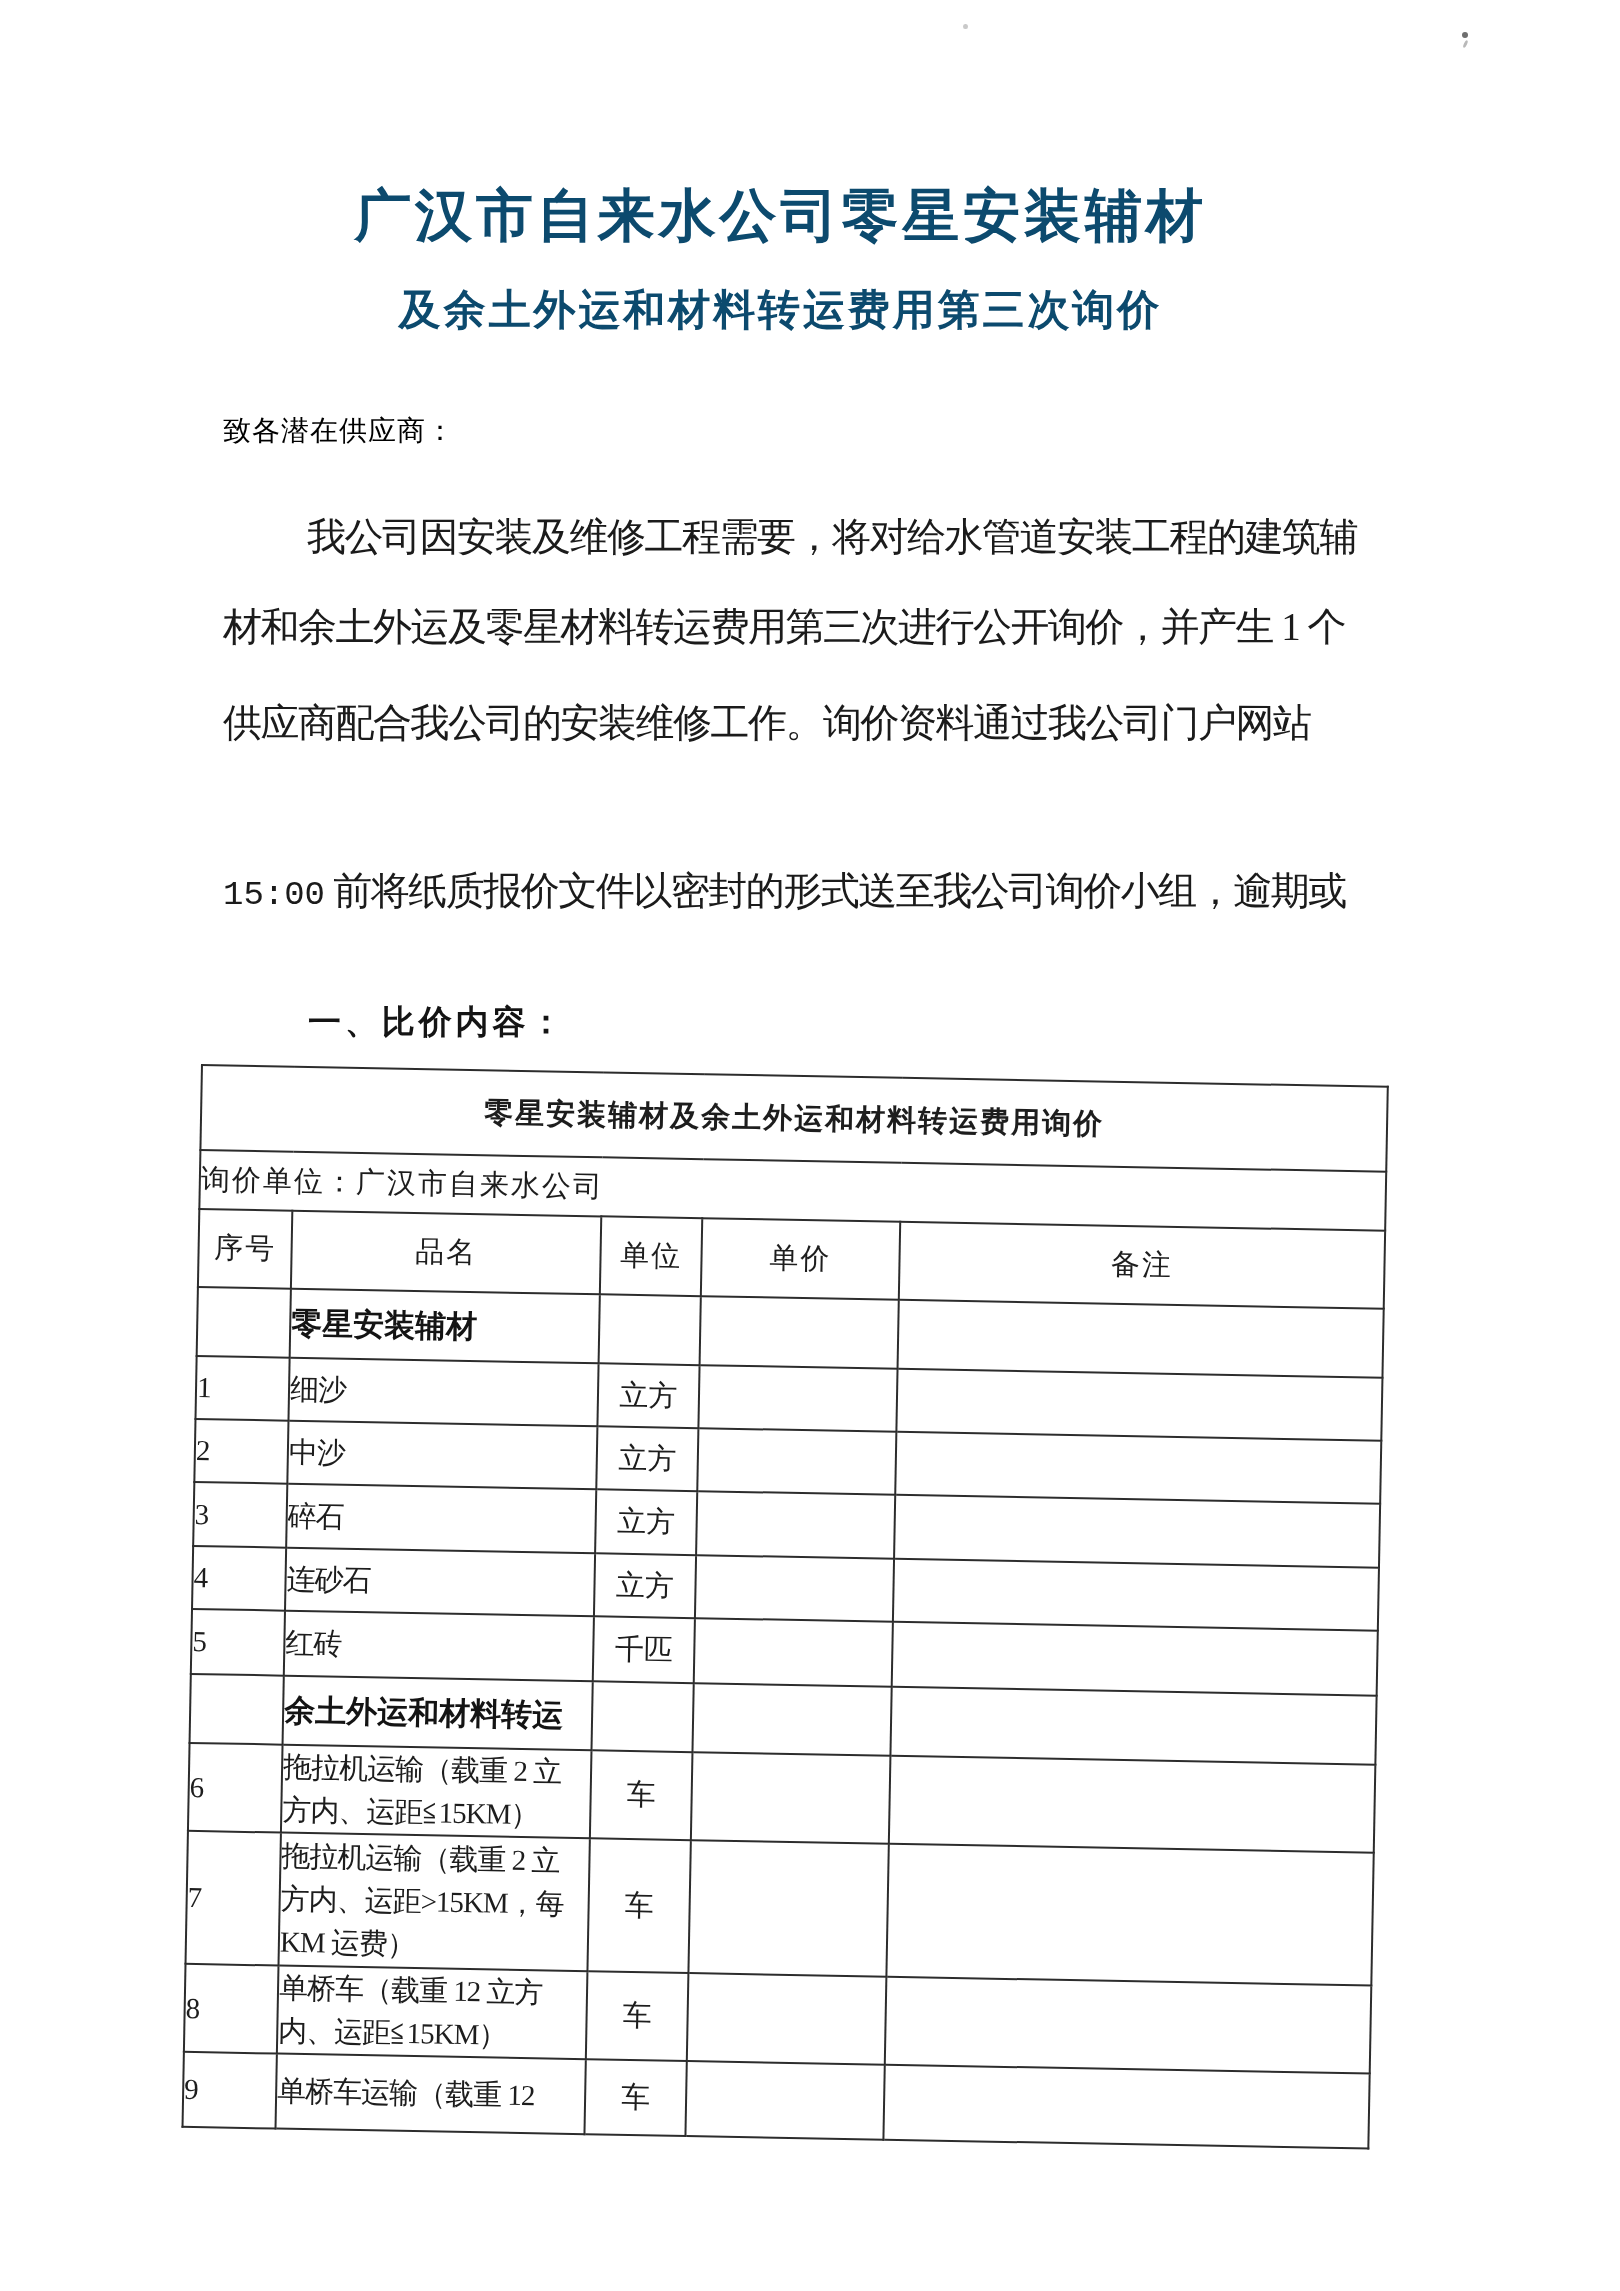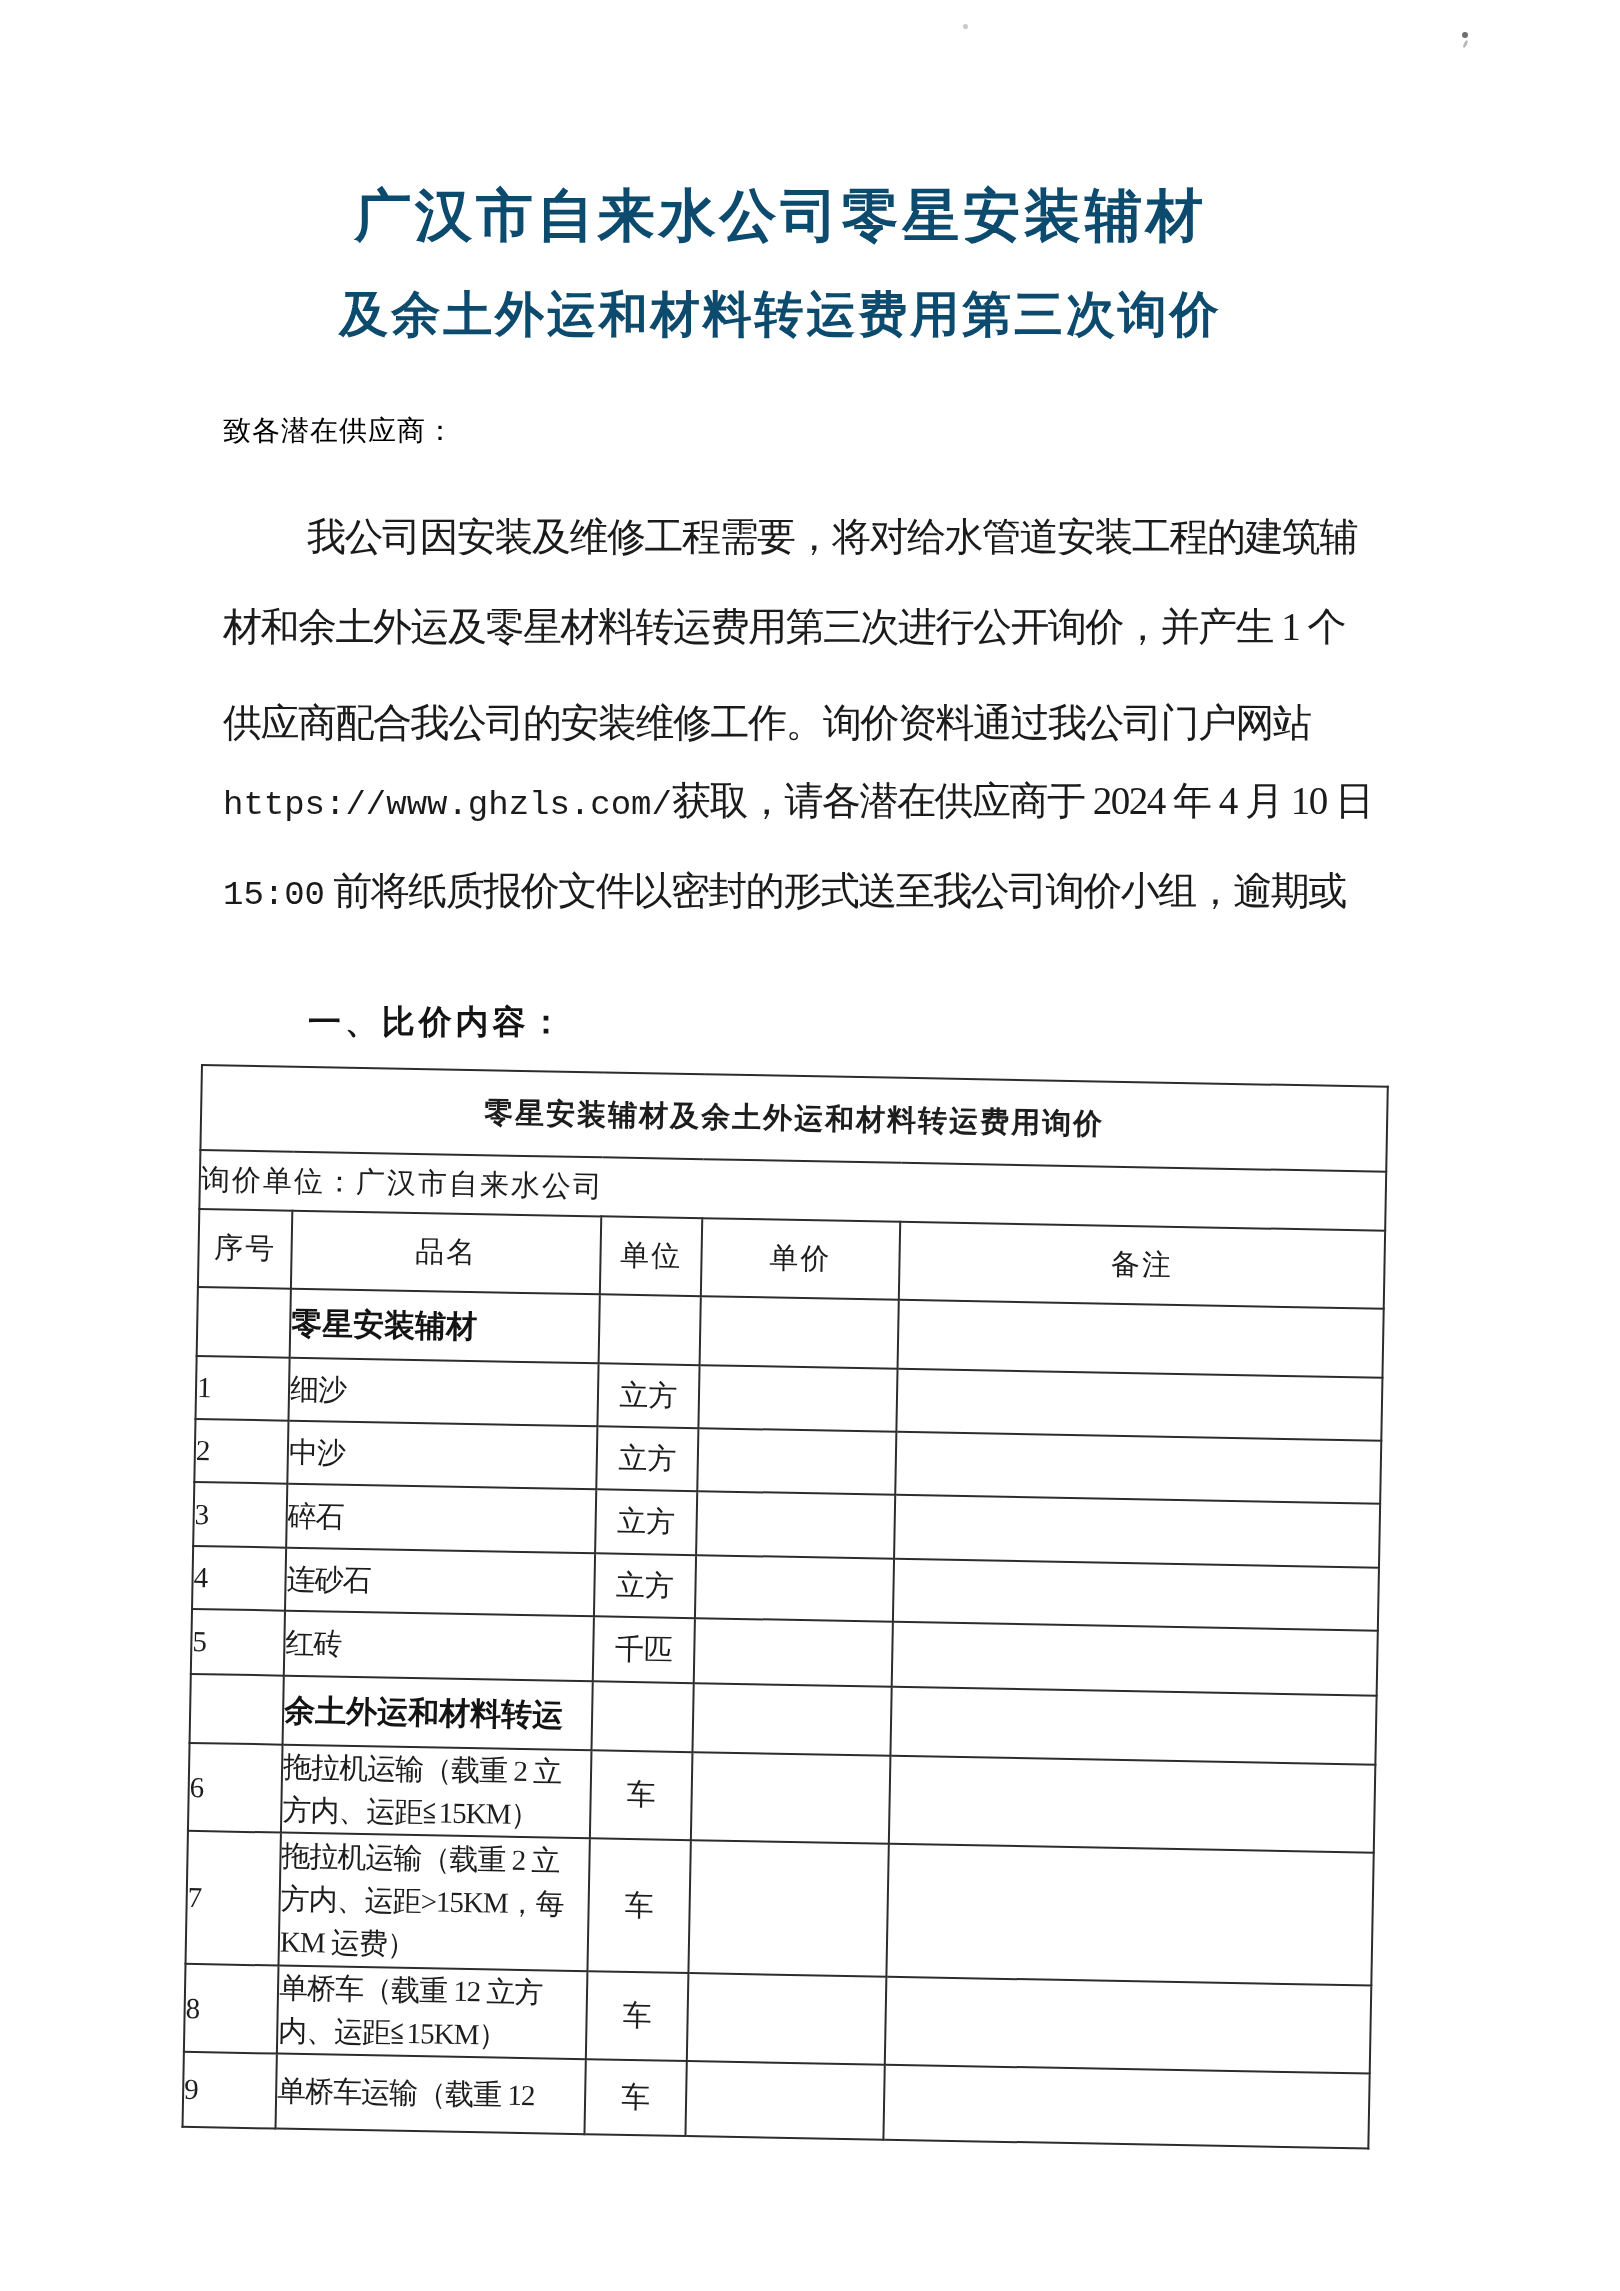--- a/index.html
+++ b/index.html
@@ -12,21 +12,21 @@
     color:#1f1f1f;
     font-family:"Liberation Serif","DejaVu Serif",serif;
   }
   
   .doc-title{
     position:absolute;left:0;right:59px;text-align:center;
     font-weight:bold;color:#0c4a6e;
     font-family:"Liberation Serif","DejaVu Serif",serif;
   }
   .doc-title.l1{top:178px;font-size:57px;letter-spacing:3.9px;}
-  .doc-title.l2{top:282px;font-size:49px;letter-spacing:2.9px;}
+  .doc-title.l2{top:282px;font-size:42px;letter-spacing:2.9px;}
 
   .salutation{
     position:absolute;left:223px;top:412px;
     font-size:28px;letter-spacing:1px;color:#000000;
   }
   .pline{
     position:absolute;left:223px;width:1157px;
     font-size:39px;letter-spacing:-1.5px;color:#1b1b1b;
     white-space:nowrap;
   }
@@ -103,21 +103,20 @@
   <span class="speck sp3"></span>
 
   <div class="doc-title l1">广汉市自来水公司零星安装辅材</div>
   <div class="doc-title l2">及余土外运和材料转运费用第三次询价</div>
 
   <div class="salutation">致各潜在供应商：</div>
 
   <div class="pline pl1">我公司因安装及维修工程需要，将对给水管道安装工程的建筑辅</div>
   <div class="pline pl2">材和余土外运及零星材料转运费用第三次进行公开询价，并产生 1 个</div>
   <div class="pline pl3">供应商配合我公司的安装维修工作。询价资料通过我公司门户网站</div>
-  <div class="pline pl4"><span class="mono">https://www.ghzls.com/</span><span>获取，请各潜在供应商于 2024 年 4 月 10 日</span></div>
   <div class="pline pl5"><span class="mono">15:00</span><span> 前将纸质报价文件以密封的形式送至我公司询价小组，逾期或</span></div>
 
   <div class="section-heading">一、比价内容：</div>
 
   <div class="table-wrap">
     <table class="inq">
       <colgroup>
         <col style="width:93px">
           <col style="width:309px">
           <col style="width:101px">

